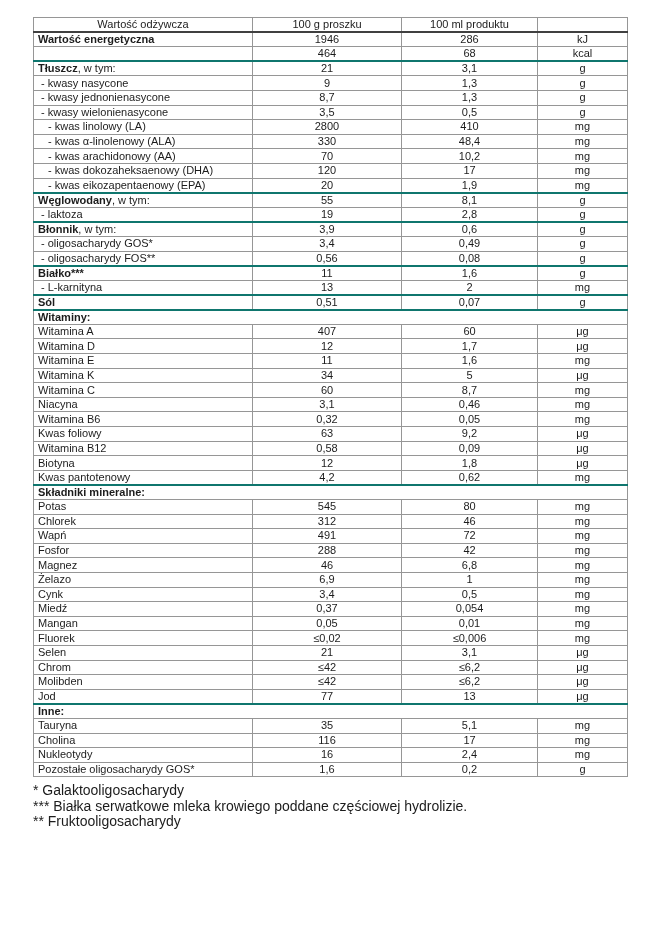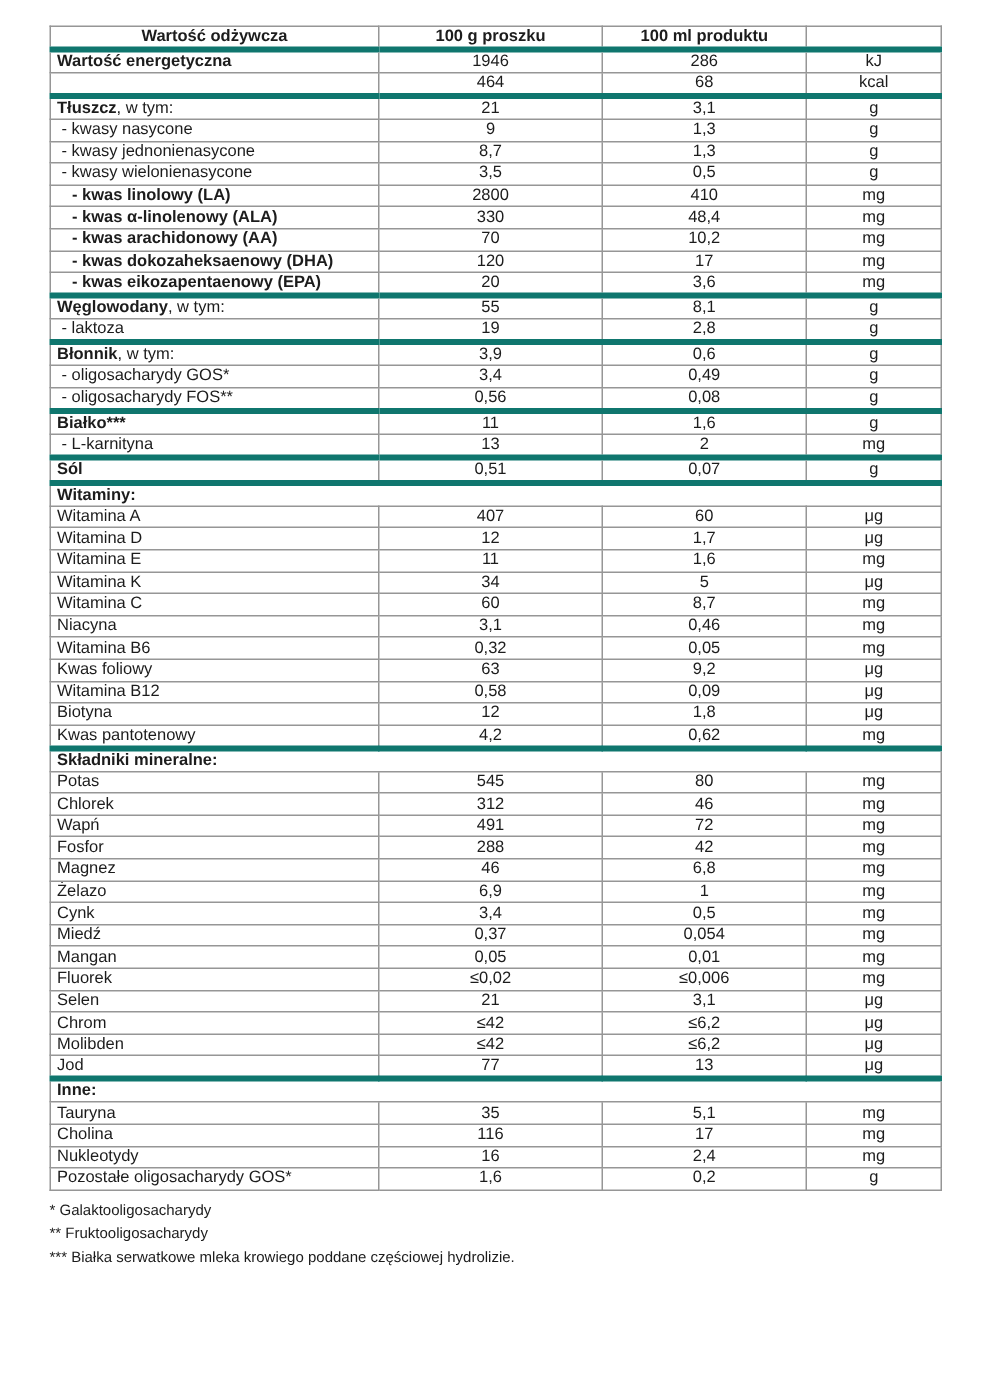--- a/index.html
+++ b/index.html
@@ -14,31 +14,31 @@
     border-collapse:collapse; table-layout:fixed; width:594px;
     border:1px solid #595959;
   }
   th, td {
     border:1px solid #969696;
     font-size:11px; line-height:13px; height:14.6px;
     padding:0 3px; font-weight:normal;
     overflow:hidden; white-space:nowrap; vertical-align:middle;
   }
   thead th {
-    font-weight:bold; text-align:center;
+    font-weight:normal; text-align:center;
     border-bottom:2px solid #404040;
   }
-  tr.thick > td { border-top:4px solid #0f766e; }
+  tr.thick > td { border-top:2px solid #0f766e; }
   td.label { text-align:left; padding-left:4px; }
   td.ind1  { padding-left:7px; }
-  td.ind2  { padding-left:14px;font-weight:bold; }
+  td.ind2  { padding-left:14px; }
   td.val   { text-align:center; }
   .b { font-weight:bold; }
   .footnotes { margin-top:6px; }
-  .footnote { font-size:10px; line-height:15.5px; color:#1c1c1c; }
+  .footnote { font-size:14px; line-height:15.5px; color:#1c1c1c; }
 </style>
 </head>
 <body>
 
 <div class="sheet">
   <table class="nutrition">
     <colgroup>
       <col style="width:219px">
       <col style="width:149px">
       <col style="width:136px">
@@ -109,21 +109,21 @@
         </tr>
         <tr>
           <td class="label ind2"><span>- kwas dokozaheksaenowy (DHA)</span></td>
           <td class="val">120</td>
           <td class="val">17</td>
           <td class="val">mg</td>
         </tr>
         <tr>
           <td class="label ind2"><span>- kwas eikozapentaenowy (EPA)</span></td>
           <td class="val">20</td>
-          <td class="val">3,6</td>
+          <td class="val">1,9</td>
           <td class="val">mg</td>
         </tr>
         <tr class="thick">
           <td class="label"><span class="b">Węglowodany</span><span>, w tym:</span></td>
           <td class="val">55</td>
           <td class="val">8,1</td>
           <td class="val">g</td>
         </tr>
         <tr>
           <td class="label ind1"><span>- laktoza</span></td>
@@ -348,16 +348,16 @@
           <td class="label"><span>Pozostałe oligosacharydy GOS*</span></td>
           <td class="val">1,6</td>
           <td class="val">0,2</td>
           <td class="val">g</td>
         </tr>
       </tbody>
   </table>
 
   <div class="footnotes">
     <div class="footnote">* Galaktooligosacharydy</div>
+    <div class="footnote">*** Białka serwatkowe mleka krowiego poddane częściowej hydrolizie.</div>
     <div class="footnote">** Fruktooligosacharydy</div>
-    <div class="footnote">*** Białka serwatkowe mleka krowiego poddane częściowej hydrolizie.</div>
   </div>
 </div>
 
 </body></html>

